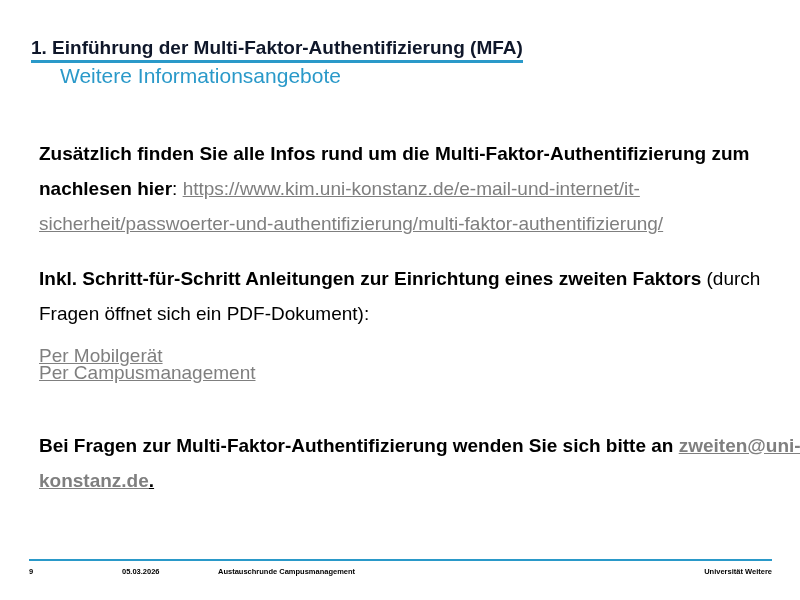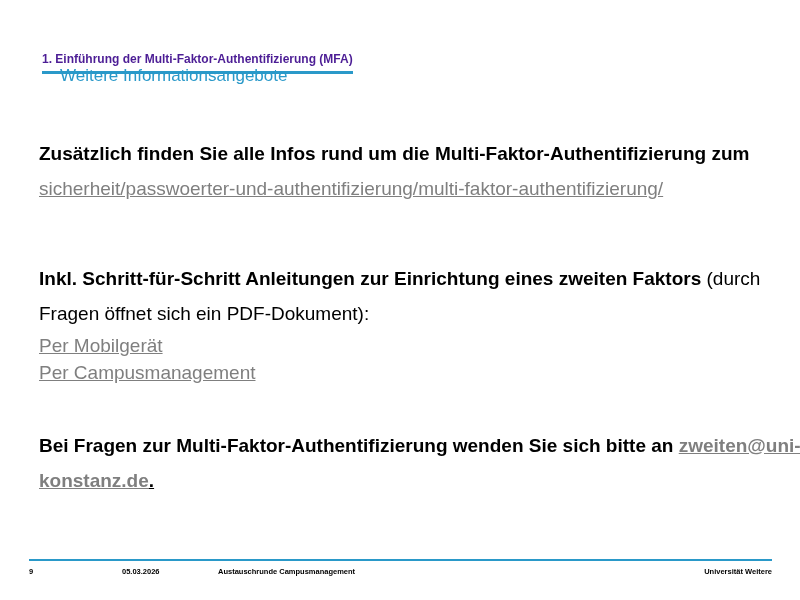--- a/index.html
+++ b/index.html
@@ -10,32 +10,32 @@
     color: #000000;
     position: relative;
     overflow: hidden;
   }
   .slide { position: absolute; inset: 0; background: #ffffff; }
 
   
   .title {
     position: absolute;
     left: 31px; top: 38px;
-    margin: 11px;
-    font-size: 12px; font-weight: bold; line-height: 20px;
+    margin: 0;
+    font-size: 19px; font-weight: bold; line-height: 20px;
     letter-spacing: 0;
-    color: #4c1d95;
+    color: #0f172a;
     padding-bottom: 2px;
     border-bottom: 3px solid var(--accent, #2A99C9);
     white-space: nowrap;
   }
   .subtitle {
     position: absolute;
     left: 60px; top: 65px;
-    font-size: 17px; line-height: 22px;
+    font-size: 21px; line-height: 22px;
     color: var(--accent, #2A99C9);
     white-space: nowrap;
   }
 
   
   .para {
     position: absolute;
     left: 39px;
     font-size: 19px;
     line-height: 35px;
@@ -76,34 +76,37 @@
 <div class="slide">
 
   <h1 class="title">1. Einführung der Multi-Faktor-Authentifizierung (MFA)</h1>
   <div class="subtitle">Weitere Informationsangebote</div>
 
   <div class="para" style="top:136px">
     <div class="line">
       <span class="b">Zusätzlich finden Sie alle Infos rund um die Multi-Faktor-Authentifizierung zum</span>
     </div>
     <div class="line">
+      <span class="b">nachlesen hier</span><span class="r">: </span><span class="link">https://www.kim.uni-konstanz.de/e-mail-und-internet/it-</span>
+    </div>
+    <div class="line">
       <span class="link">sicherheit/passwoerter-und-authentifizierung/multi-faktor-authentifizierung/</span>
     </div>
   </div>
 
   <div class="para" style="top:261px">
     <div class="line">
       <span class="b">Inkl. Schritt-für-Schritt Anleitungen zur Einrichtung eines zweiten Faktors</span><span class="r"> (durch</span>
     </div>
     <div class="line">
       <span class="r">Fragen öffnet sich ein PDF-Dokument):</span>
     </div>
   </div>
 
-  <div class="para" style="top:328px">
+  <div class="para" style="top:338px">
     <span class="link">Per Mobilgerät</span>
   </div>
 
   <div class="para" style="top:355px">
     <span class="link">Per Campusmanagement</span>
   </div>
 
   <div class="para" style="top:428px">
     <div class="line">
       <span class="b">Bei Fragen zur Multi-Faktor-Authentifizierung wenden Sie sich bitte an </span><span class="link b">zweiten@uni-</span>

